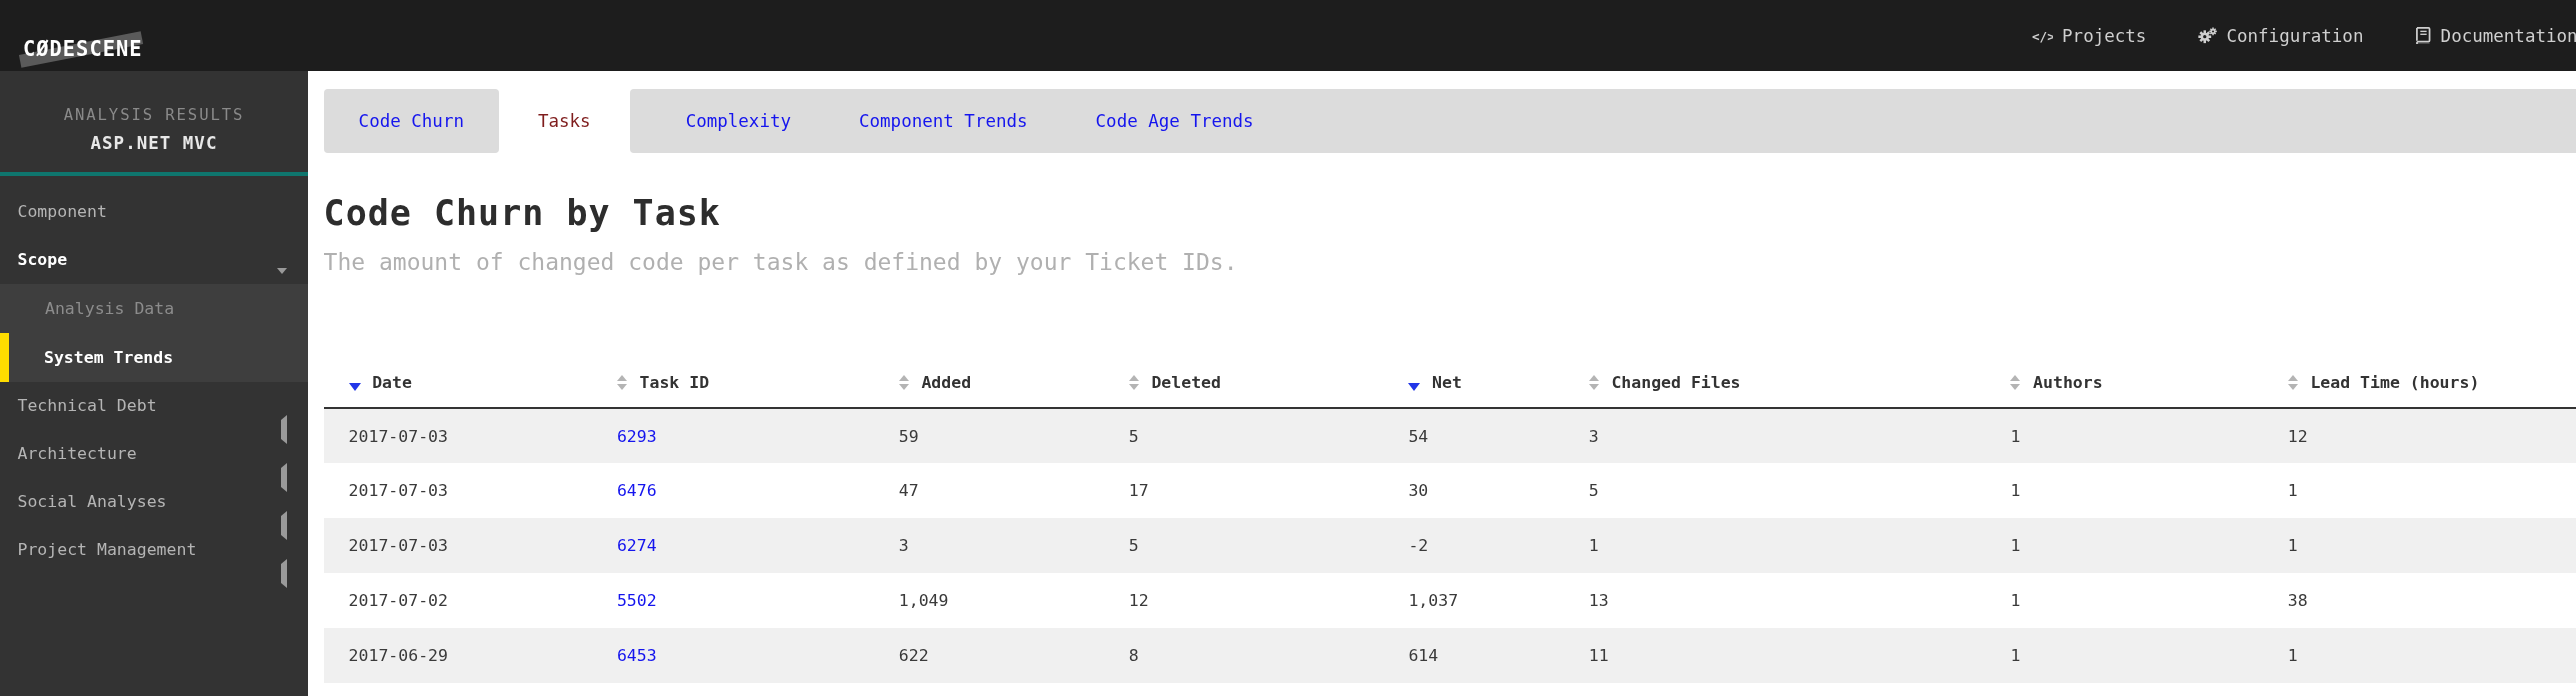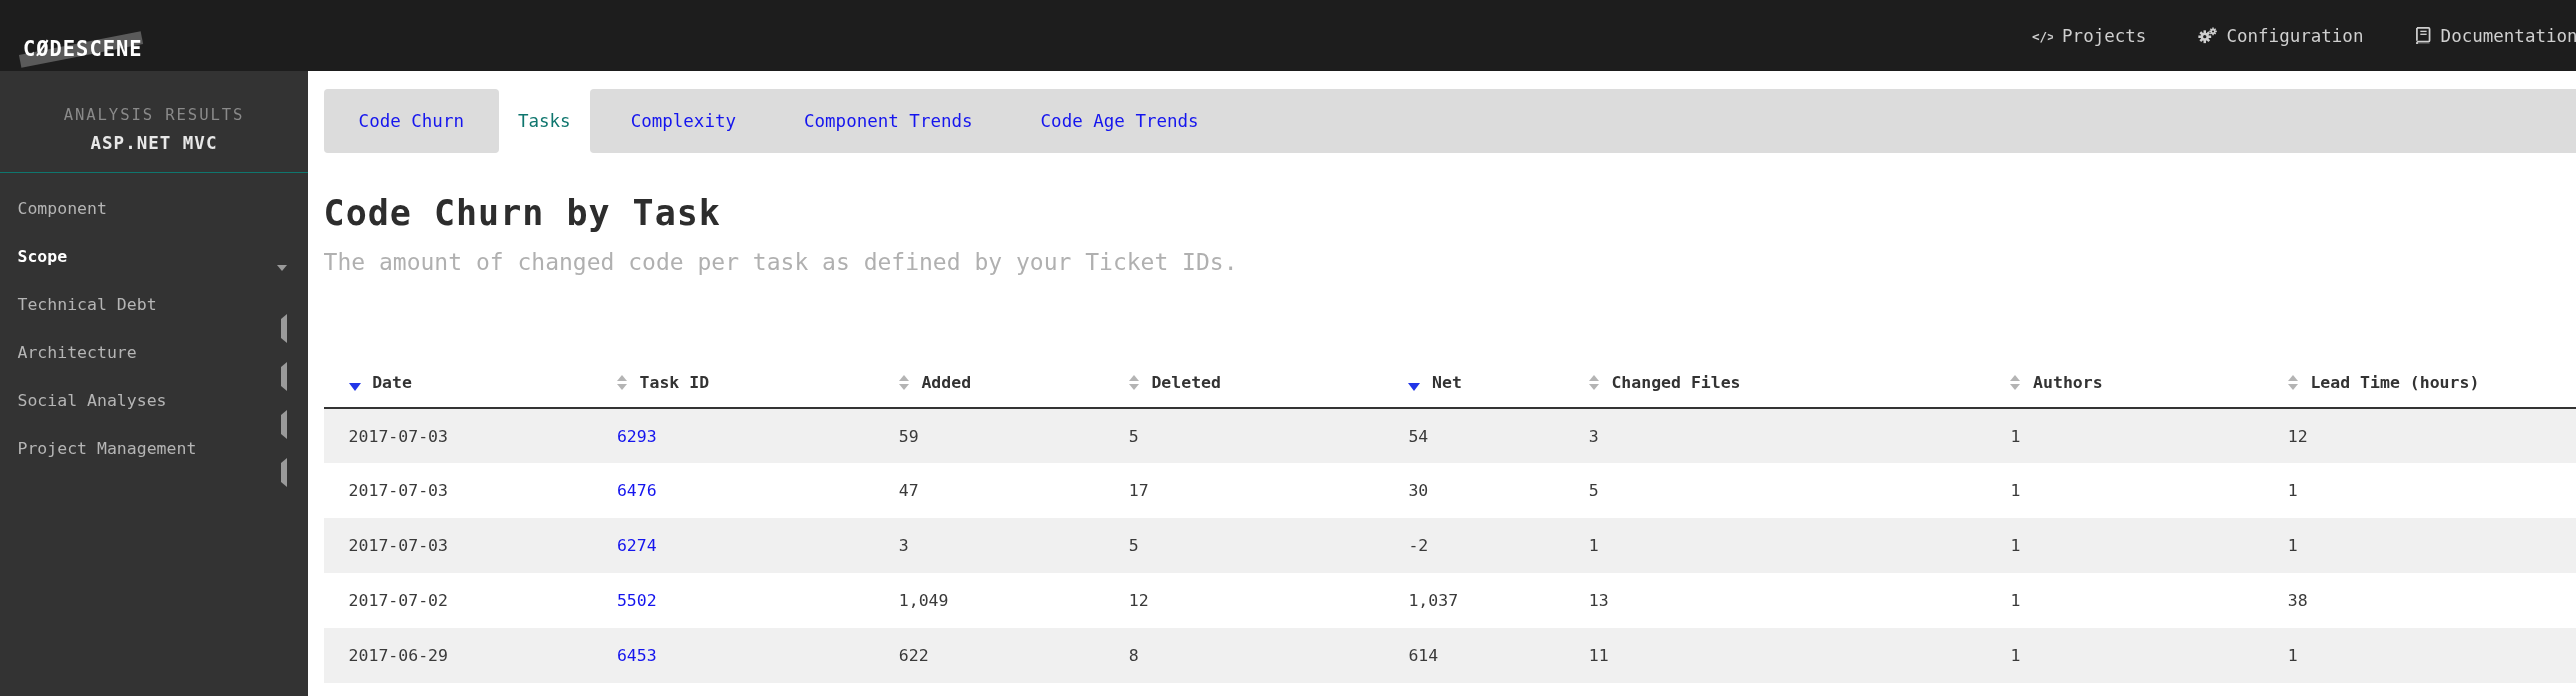--- a/index.html
+++ b/index.html
@@ -29,21 +29,21 @@
   }
   .nav-link { display:flex; align-items:center; gap:8.7px; color:#cfcfcf; font-size:17.5px; cursor:pointer; }
   .nav-icon { display:flex; align-items:center; }
   .nav-icon svg { display:block; }
 
   
   .app { display:flex; height:625px; }
 
   
   .sidebar { width:308px; background:#333333; flex:none; color:#b5b5b5; }
-  .sb-header { text-align:center; padding:35px 0 19.4px 0; border-bottom:1px solid #0f766e; }
+  .sb-header { text-align:center; padding:35px 0 19.4px 0; border-bottom:4px solid #0f766e; }
   .sb-kicker { color:#8a8a8a; font-size:15.6px; letter-spacing:1.9px; }
   .sb-project { color:#e8e8e8; font-size:17.5px; font-weight:bold; letter-spacing:1px; margin-top:8.7px; }
   .sb-items { padding-top:11.7px; }
   .sb-item {
     position:relative; height:48px; line-height:48px; padding-left:17.5px;
     font-size:16.5px; color:#b5b5b5; cursor:pointer; white-space:nowrap;
   }
   .sb-item.bold { color:#ffffff; font-weight:bold; }
   .submenu { background:#3e3e3e; }
   .submenu .sb-item { padding-left:45px; height:49px; line-height:49px; }
@@ -55,24 +55,24 @@
 
   
   .main { flex:1; background:#ffffff; padding-left:15.6px; overflow:hidden; }
 
   
   .tabs { display:flex; margin-top:17.5px; height:64px; align-items:stretch; }
   .tab {
     display:flex; align-items:center; font-size:17.5px; cursor:pointer;
     background:#dcdcdc; border-radius:3.9px; padding:0 35px; color:#1515ee; text-decoration:none;
   }
-  .tab.active { background:transparent; color:#0f766e; padding:0 19px; border-radius:0; }
+  .tab.active { background:transparent; color:#7f1d1d; padding:0 39px; border-radius:0; }
   .tabgroup {
     display:flex; align-items:center; flex:1; background:#dcdcdc;
-    border-radius:3.9px 0 0 3.9px; padding-left:41px; gap:68px;
+    border-radius:3.9px 0 0 3.9px; padding-left:56px; gap:68px;
   }
   .tabgroup .grouptab { color:#1515ee; font-size:17.5px; cursor:pointer; text-decoration:none; }
 
   
   .page-title { margin-top:40px; font-size:35px; font-weight:bold; color:#2d2d2d; letter-spacing:1px; }
   .page-subtitle { margin-top:16.5px; font-size:23px; color:#b0b0b0; }
 
   
   table { border-collapse:collapse; width:2255px; margin-top:49px; table-layout:fixed; }
   thead th {
@@ -156,20 +156,29 @@
       <div class="sb-project">ASP.NET MVC</div>
     </div>
     <div class="sb-items">
   <div class="sb-item">
     <span class="sb-label">Component</span>
   </div>
 
   <div class="sb-item bold">
     <span class="sb-label">Scope</span>
   <span class="caret"><span class="tri-down-sm"></span></span></div>
+<div class="submenu">
+  <div class="sb-item muted">
+    <span class="sb-label">Analysis Data</span>
+  </div>
+
+  <div class="sb-item active">
+    <span class="sb-label">System Trends</span>
+  </div>
+</div>
   <div class="sb-item">
     <span class="sb-label">Technical Debt</span>
   <span class="caret"><span class="tri-left-sm"></span></span></div>
 
   <div class="sb-item">
     <span class="sb-label">Architecture</span>
   <span class="caret"><span class="tri-left-sm"></span></span></div>
 
   <div class="sb-item">
     <span class="sb-label">Social Analyses</span>

